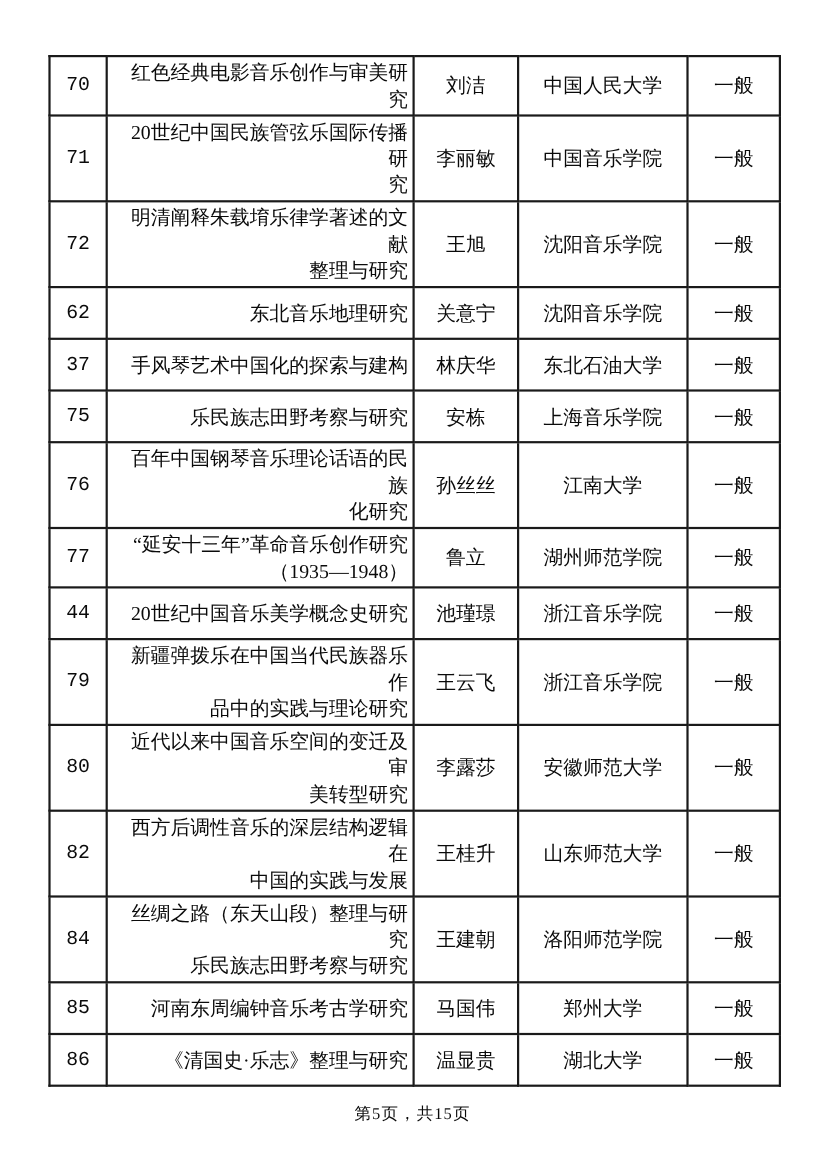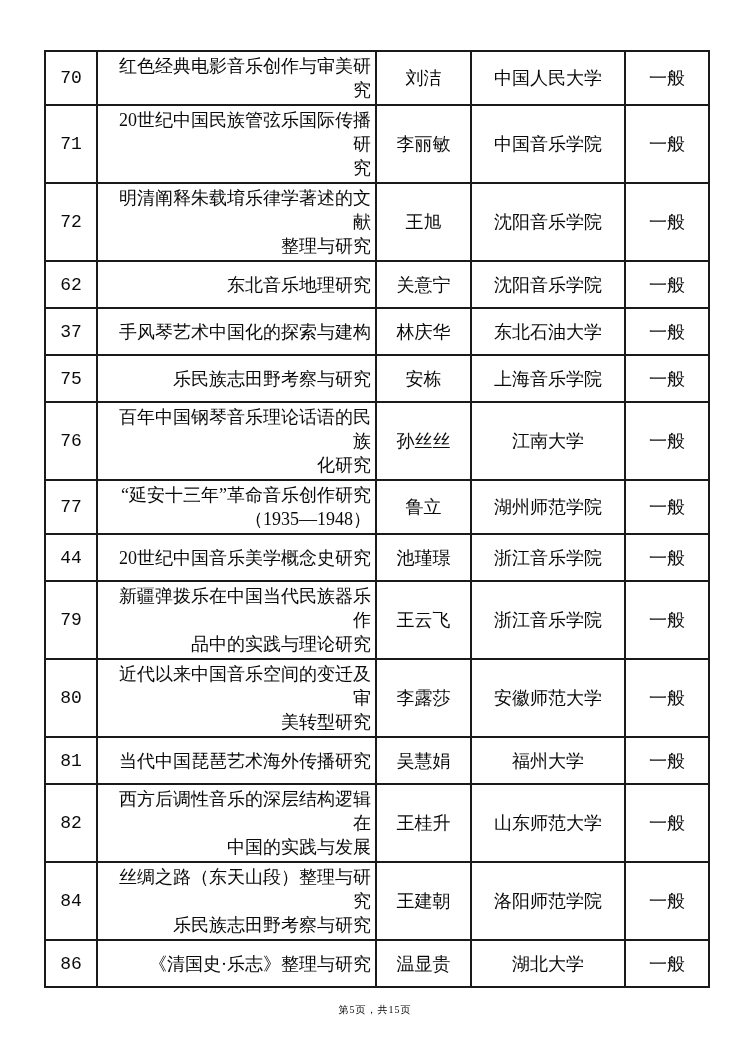--- a/index.html
+++ b/index.html
@@ -46,21 +46,21 @@
     text-align: center;
     padding: 2px 2px;
     margin-top: 20px;
   }
   .footer {
     position: absolute;
     left: 0;
     top: 1003px;
     width: 750px;
     text-align: center;
-    font-size: 10px;
+    font-size: 15px;
     letter-spacing: 1px;
     color: #0a0a0a;
   }
 </style>
 </head>
 <body>
 
 <div class="page">
 
   <table class="projects">
@@ -159,47 +159,47 @@
 
     <tr>
       <td class="c-num">80</td>
       <td class="c-title">近代以来中国音乐空间的变迁及审
 美转型研究</td>
       <td class="c-name">李露莎</td>
       <td class="c-inst">安徽师范大学</td>
       <td class="c-cat">一般</td>
     </tr>
 
-    <tr>
-      <td class="c-num">81</td>
-      <td class="c-title">当代中国琵琶艺术海外传播研究</td>
-      <td class="c-name">吴慧娟</td>
-      <td class="c-inst">福州大学</td>
-      <td class="c-cat">一般</td>
-    </tr>
 
     <tr>
       <td class="c-num">82</td>
       <td class="c-title">西方后调性音乐的深层结构逻辑在
 中国的实践与发展</td>
       <td class="c-name">王桂升</td>
       <td class="c-inst">山东师范大学</td>
       <td class="c-cat">一般</td>
     </tr>
 
 
     <tr>
       <td class="c-num">84</td>
       <td class="c-title">丝绸之路（东天山段）整理与研究
 乐民族志田野考察与研究</td>
       <td class="c-name">王建朝</td>
       <td class="c-inst">洛阳师范学院</td>
       <td class="c-cat">一般</td>
     </tr>
 
+    <tr>
+      <td class="c-num">85</td>
+      <td class="c-title">河南东周编钟音乐考古学研究</td>
+      <td class="c-name">马国伟</td>
+      <td class="c-inst">郑州大学</td>
+      <td class="c-cat">一般</td>
+    </tr>
 
     <tr>
       <td class="c-num">86</td>
       <td class="c-title">《清国史·乐志》整理与研究</td>
       <td class="c-name">温显贵</td>
       <td class="c-inst">湖北大学</td>
       <td class="c-cat">一般</td>
     </tr>
 
   </tbody>

